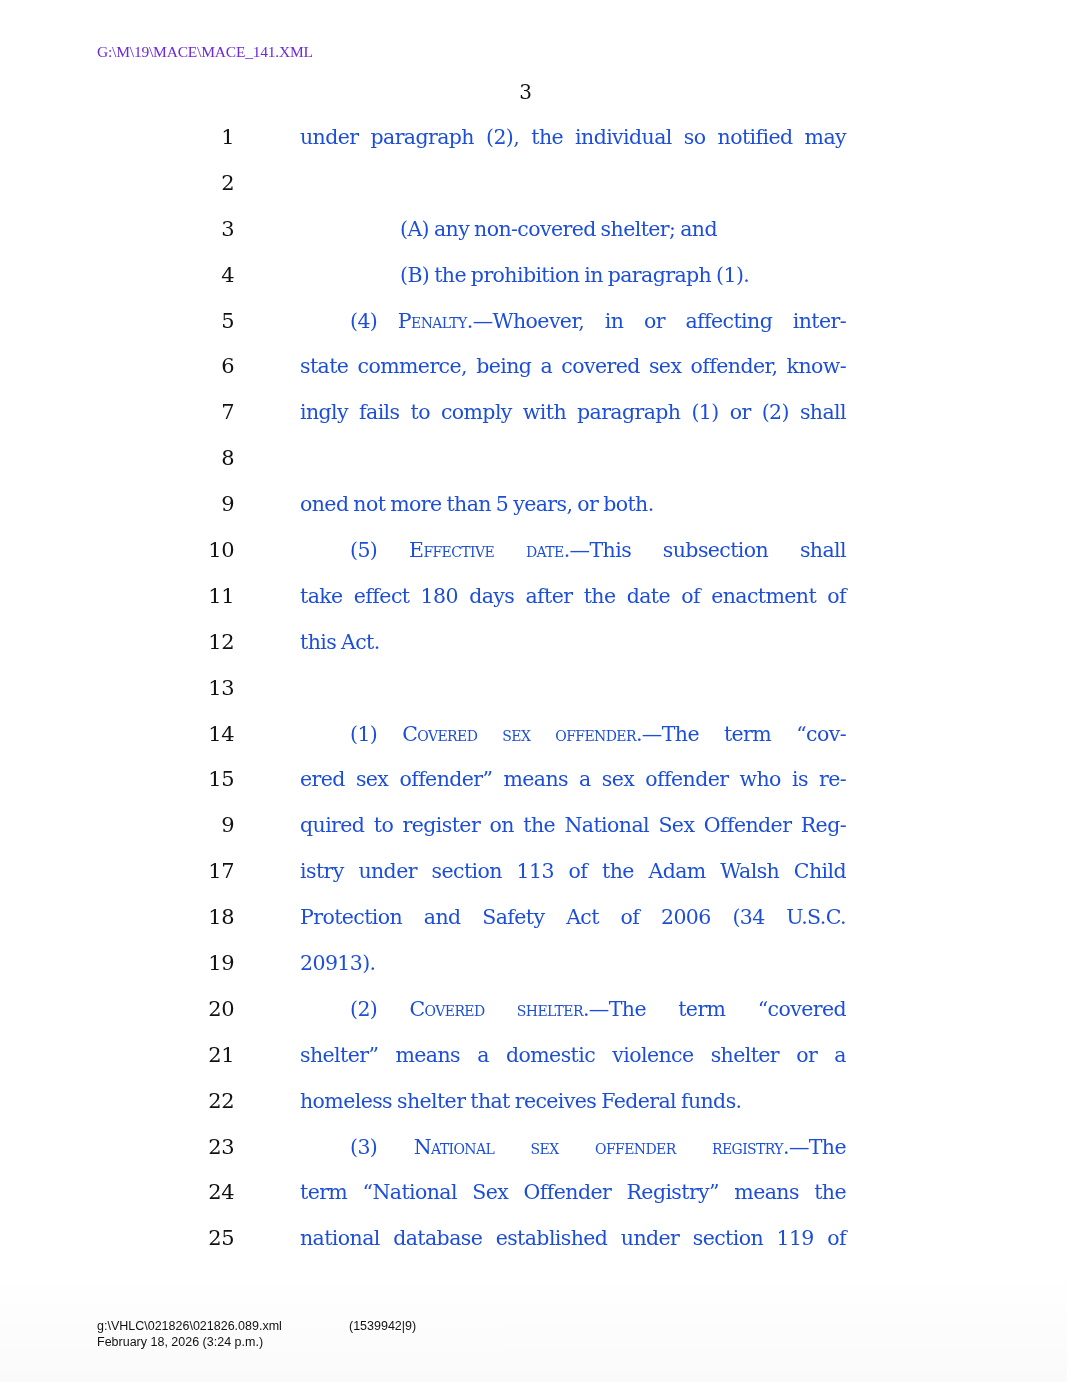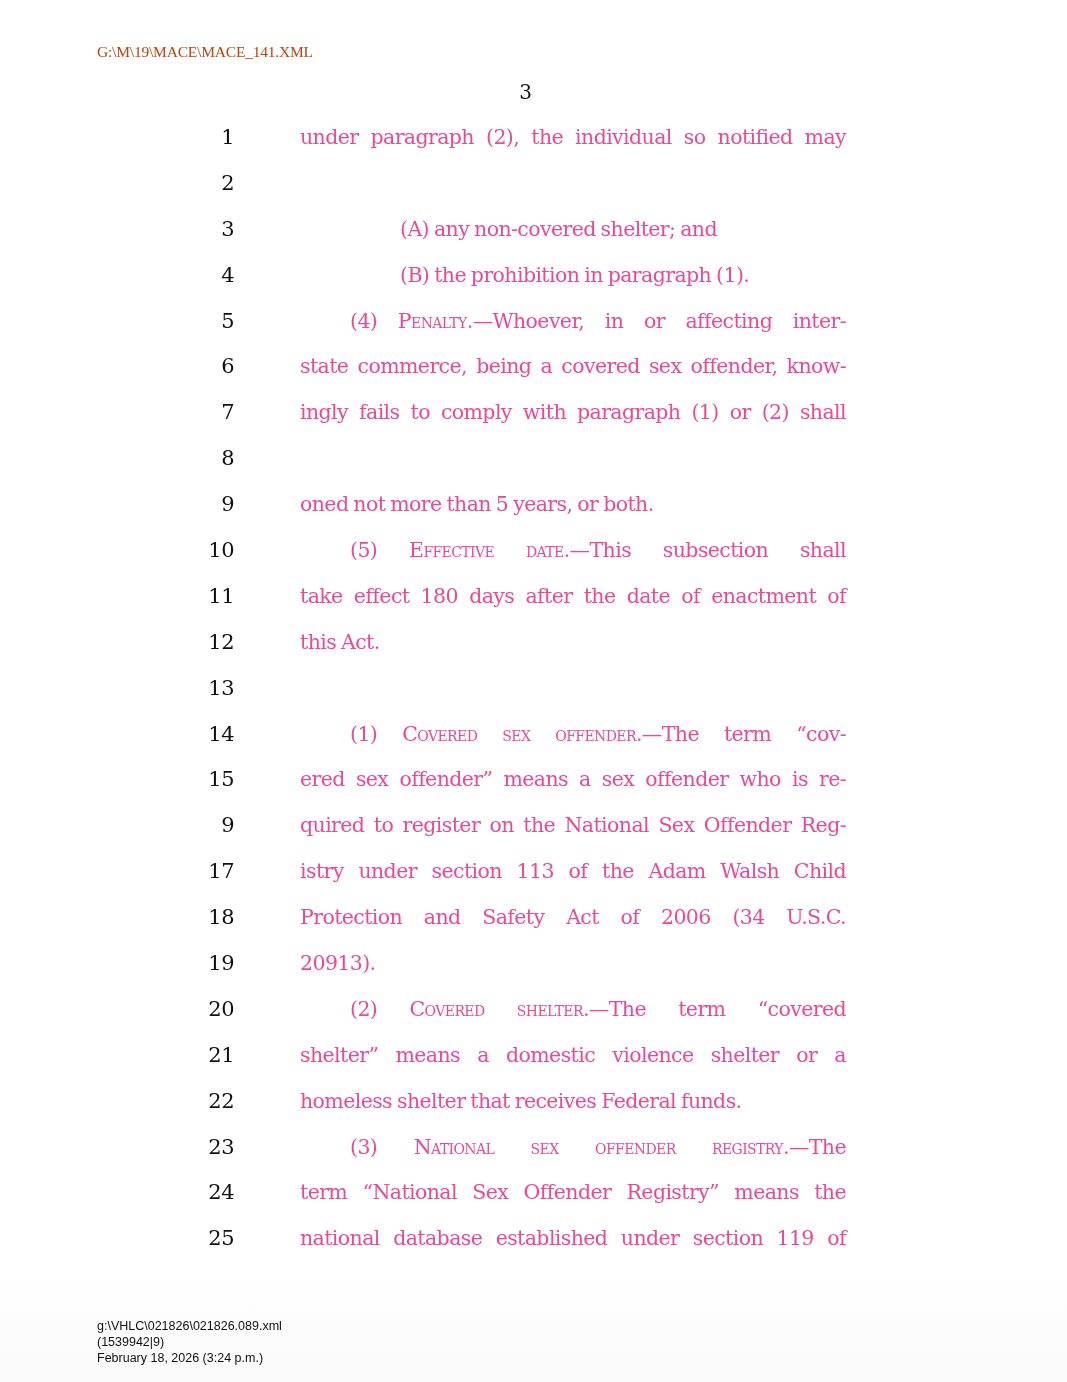--- a/index.html
+++ b/index.html
@@ -15,21 +15,21 @@
       background: linear-gradient(to bottom, #ffffff 0%, #ffffff 92%, #fafafa 100%);
       color: #111111;
     }
     .header-path {
       position: absolute;
       left: 97px;
       top: 43px;
       font-family: "Liberation Serif", serif;
       font-size: 15.5px;
       letter-spacing: -0.2px;
-      color: #c2410c;
+      color: #6d28d9;
     }
     .page-number {
       position: absolute;
       left: 0;
       width: 1051px;
       top: 80px;
       text-align: center;
       font-family: "DejaVu Serif", serif;
       font-size: 20px;
       color: #111;
@@ -56,21 +56,21 @@
       letter-spacing: -0.5px;
     }
     .line-text {
       position: absolute;
       left: 300px;
       width: 546px;
       font-family: "DejaVu Serif", serif;
       font-size: 20.5px;
       letter-spacing: -0.6px;
       word-spacing: -1px;
-      color: #ec4899;
+      color: #1d4ed8;
       white-space: nowrap;
       text-align: justify;
       text-align-last: justify;
     }
     .line-text.last {
       text-align-last: left;
     }
     .line-text.indent1 { left: 350px; width: 496px; }
     .line-text.indent2 { left: 400px; width: 446px; }
     .sc {
@@ -78,21 +78,21 @@
     }
     .footer {
       position: absolute;
       left: 97px;
       top: 1318px;
       font-family: "Liberation Sans", sans-serif;
       font-size: 12.5px;
       line-height: 16px;
       color: #111;
     }
-    .footer-row { display: flex; flex-direction: column; }
+    .footer-row { display: flex; }
     .footer-file { width: 252px; }
   </style>
 </head>
 <body>
 
 <div>
   <div class="header-path">G:\M\19\MACE\MACE_141.XML</div>
   <div class="page-number">3</div>
 
   <div class="body-lines" id="body-lines">

